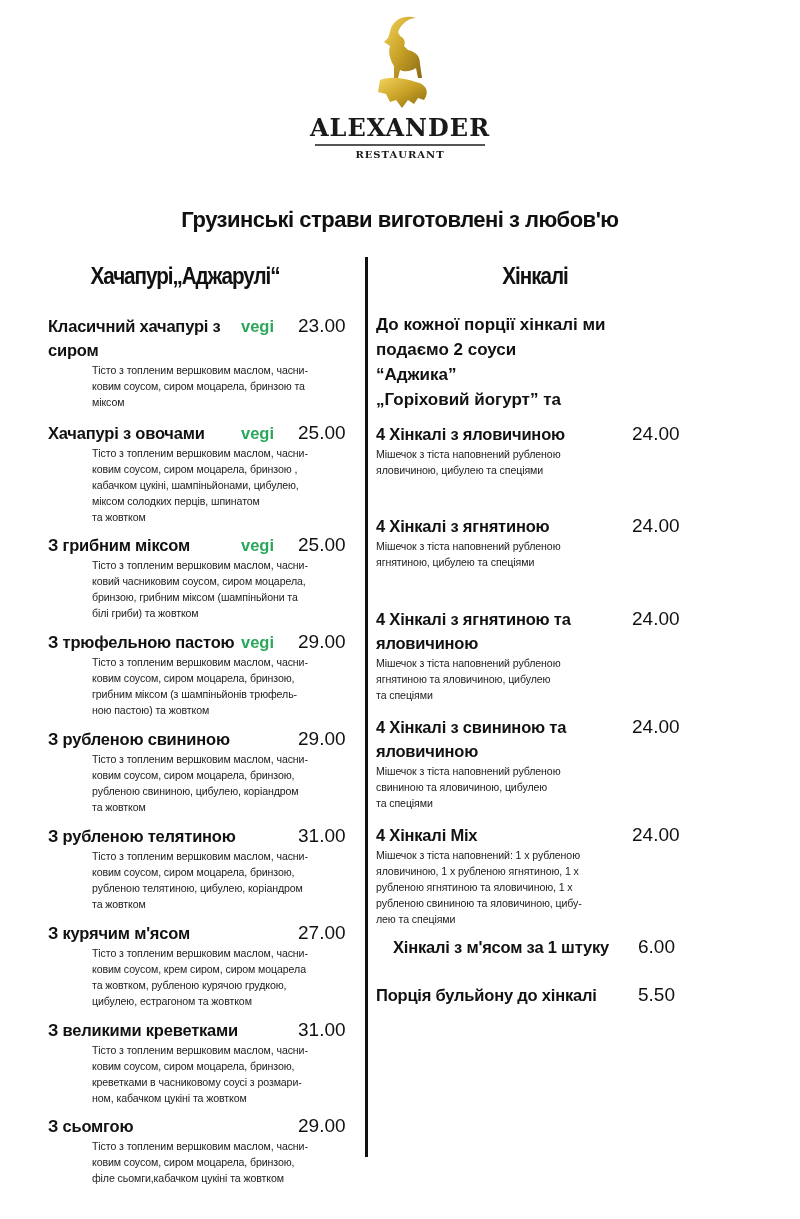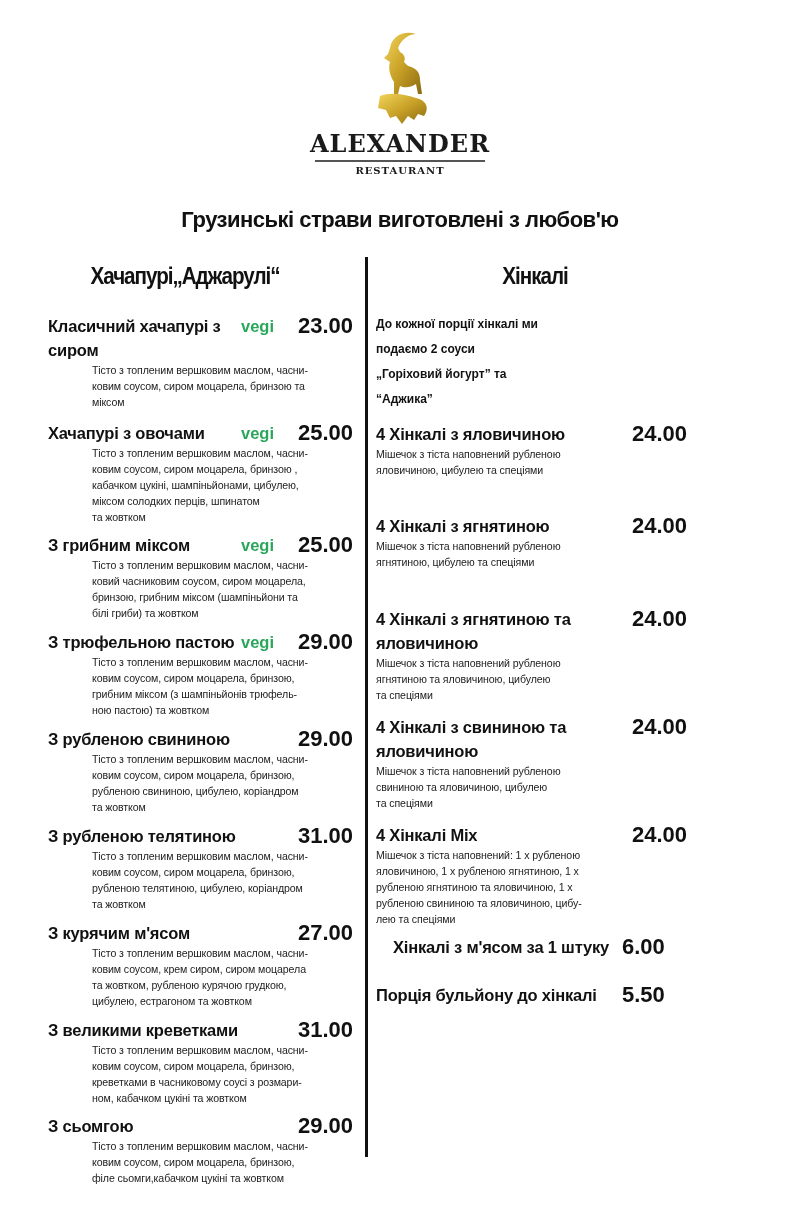--- a/index.html
+++ b/index.html
@@ -1,20 +1,20 @@
 <!DOCTYPE html>
 <html><head>
   <meta charset="utf-8">
   <style>
     html, body { margin: 0; padding: 0; background: #ffffff; }
     body {
       width: 800px; height: 1219px; position: relative; overflow: hidden;
       font-family: "Liberation Sans", "DejaVu Sans", sans-serif; color: #111;
     }
-    .logo { position: absolute; left: 0; top: 28px; width: 800px; text-align: center; }
+    .logo { position: absolute; left: 0; top: 12px; width: 800px; text-align: center; }
     .goat { display: block; margin: 0 auto; width: 80px; height: 100px; }
     .brand {
       font-family: "DejaVu Serif", "Liberation Serif", serif; font-weight: bold;
       font-size: 24px; letter-spacing: 1px; margin-top: 2px; line-height: 28px; color: #1a1a1a;
     }
     .brand-rule { width: 170px; height: 2px; background: #555; margin: 2px auto 3px; }
     .brand-sub {
       font-family: "DejaVu Serif", "Liberation Serif", serif; font-weight: bold;
       font-size: 10px; letter-spacing: 1px; color: #1a1a1a;
     }
@@ -38,31 +38,31 @@
     .item-title {
       font-size: 16.5px; font-weight: bold; line-height: 24px; letter-spacing: -0.2px;
     }
     .left .item-title { width: 185px; }
     .right .item-title { width: 230px; }
     .vegi {
       position: absolute; top: 0; left: 193px; font-size: 16.5px; font-weight: bold;
       color: #2aa75b; line-height: 24px;
     }
     .price {
-      position: absolute; top: 0; font-size: 22px; font-weight: bold; line-height: 24px;
+      position: absolute; top: 0; font-size: 19px; font-weight: normal; line-height: 24px;
     }
     .left .price { left: 250px; }
     .right .price { left: 256px; }
-    .right .price.short { left: 246px; }
+    .right .price.short { left: 262px; }
     .desc {
       font-size: 10.6px; line-height: 16px; color: #222; letter-spacing: -0.1px;
     }
     .left .desc { width: 240px; margin-left: 44px; }
     .right .desc { width: 230px; }
-    .intro { font-size: 12px; font-weight: bold; line-height: 25px; width: 270px; }
+    .intro { font-size: 17px; font-weight: bold; line-height: 25px; width: 270px; }
   </style>
 </head>
 <body>
 
 <div class="logo">
   <svg class="goat" viewBox="0 0 80 100">
     <defs>
       <linearGradient id="gold" x1="0" y1="0" x2="1" y2="1">
         <stop offset="0" stop-color="#f2d45c"></stop>
         <stop offset="0.5" stop-color="#c9a227"></stop>
@@ -185,22 +185,22 @@
       <div>ковим соусом, сиром моцарела, бринзою,</div>
       <div>філе сьомги,кабачком цукіні та жовтком</div>
     </div>
   </div>
 </div>
 
 <div class="col right">
   <div class="intro" style="height:110px;">
     <div>До кожної порції хінкалі ми</div>
     <div>подаємо 2 соуси</div>
+    <div>“Аджика”</div>
     <div>„Горіховий йогурт” та</div>
-    <div>“Аджика”</div>
   </div>
 
   <div class="item" style="height:92px;">
     <div class="item-title">4 Хінкалі з яловичиною</div>
     <span class="price">24.00</span>
     <div class="desc">
       <div>Мішечок з тіста наповнений рубленою</div>
       <div>яловичиною, цибулею та спеціями</div>
     </div>
   </div>

